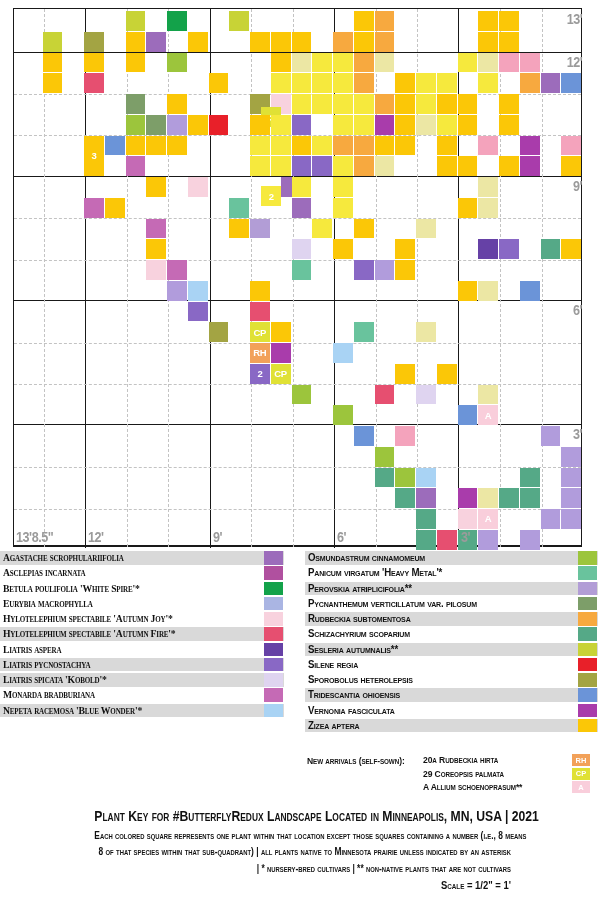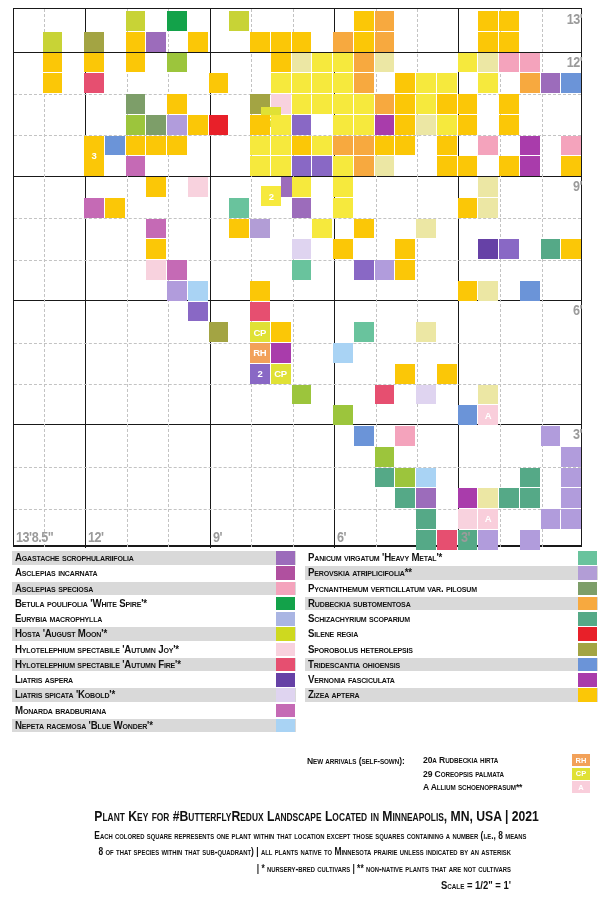--- a/index.html
+++ b/index.html
@@ -15,21 +15,21 @@
   .hdash{position:absolute;left:14px;width:567px;height:0;border-top:1.3px dashed #c3c3c3;}
   .sq{position:absolute;display:flex;align-items:center;justify-content:center;
       color:#fff;font-weight:700;font-size:9.5px;letter-spacing:-.3px;}
   .maplab{position:absolute;color:#9b9b9b;font-weight:700;font-size:14px;
           font-variant:small-caps;letter-spacing:-.5px;transform:scaleX(.9);}
   .maplab.right{transform-origin:100% 0;}
   .maplab.bottom{transform-origin:0 100%;}
   
   .legend{position:absolute;left:0;top:548px;width:600px;}
   .lcol{position:absolute;top:3px;}
-  #legend-left{left:12px;width:284px;}
+  #legend-left{left:0;width:284px;font-family:Liberation Serif, serif;}
   #legend-right{left:305px;width:293px;}
   .lrow{position:relative;height:13.5px;margin-bottom:1.75px;}
   .lrow.shaded{background:#d9d9d9;}
   .ltext{position:absolute;left:3px;top:0;display:inline-block;white-space:nowrap;
          font-weight:700;font-size:11px;line-height:13.5px;font-variant:small-caps;
          letter-spacing:-.2px;transform:scaleX(.88);transform-origin:0 0;color:#111;}
   .lswatch{position:absolute;right:1px;top:0;width:19px;height:13.5px;}
   .new-arrivals{position:absolute;left:307px;top:206px;width:291px;}
   .na-label{position:absolute;left:0;top:1px;display:inline-block;white-space:nowrap;
             font-weight:700;font-size:9.5px;font-variant:small-caps;letter-spacing:-.1px;
@@ -292,81 +292,85 @@
   <div class="legend">
     <div class="lcol" id="legend-left">
         <div class="lrow shaded">
           <div class="ltext">Agastache scrophulariifolia</div>
           <div class="lswatch" style="background: rgb(156, 108, 187);"></div>
         </div>
         <div class="lrow">
           <div class="ltext">Asclepias incarnata</div>
           <div class="lswatch" style="background: rgb(176, 80, 159);"></div>
         </div>
-        <div class="lrow shaded">
-          <div class="ltext">Asclepias speciosa</div>
-          <div class="lswatch" style="background: rgb(244, 163, 188);"></div>
-        </div>
         <div class="lrow">
           <div class="ltext">Betula poulifolia 'White Spire'*</div>
           <div class="lswatch" style="background: rgb(19, 162, 74);"></div>
         </div>
         <div class="lrow">
           <div class="ltext">Eurybia macrophylla</div>
           <div class="lswatch" style="background: rgb(170, 181, 227);"></div>
         </div>
-        <div class="lrow shaded">
-          <div class="ltext">Hosta 'August Moon'*</div>
-          <div class="lswatch" style="background: rgb(206, 217, 31);"></div>
-        </div>
         <div class="lrow">
           <div class="ltext">Hylotelephium spectabile 'Autumn Joy'*</div>
           <div class="lswatch" style="background: rgb(248, 210, 222);"></div>
         </div>
         <div class="lrow shaded">
           <div class="ltext">Hylotelephium spectabile 'Autumn Fire'*</div>
           <div class="lswatch" style="background: rgb(230, 79, 112);"></div>
         </div>
         <div class="lrow">
           <div class="ltext">Liatris aspera</div>
           <div class="lswatch" style="background: rgb(102, 65, 166);"></div>
         </div>
         <div class="lrow shaded">
+          <div class="ltext">Liatris pycnostachya</div>
+          <div class="lswatch" style="background: rgb(137, 104, 197);"></div>
+        </div>
+        <div class="lrow shaded">
           <div class="ltext">Liatris spicata 'Kobold'*</div>
           <div class="lswatch" style="background: rgb(223, 212, 240);"></div>
         </div>
         <div class="lrow">
           <div class="ltext">Monarda bradburiana</div>
           <div class="lswatch" style="background: rgb(197, 106, 181);"></div>
         </div>
         <div class="lrow shaded">
           <div class="ltext">Nepeta racemosa 'Blue Wonder'*</div>
           <div class="lswatch" style="background: rgb(169, 211, 244);"></div>
         </div>
       </div>
     <div class="lcol" id="legend-right">
+        <div class="lrow shaded">
+          <div class="ltext">Osmundastrum cinnamomeum</div>
+          <div class="lswatch" style="background: rgb(156, 197, 60);"></div>
+        </div>
         <div class="lrow">
           <div class="ltext">Panicum virgatum 'Heavy Metal'*</div>
           <div class="lswatch" style="background: rgb(105, 195, 157);"></div>
         </div>
         <div class="lrow shaded">
           <div class="ltext">Perovskia atriplicifolia**</div>
           <div class="lswatch" style="background: rgb(178, 157, 214);"></div>
         </div>
         <div class="lrow">
           <div class="ltext">Pycnanthemum verticillatum var. pilosum</div>
           <div class="lswatch" style="background: rgb(125, 158, 105);"></div>
         </div>
         <div class="lrow shaded">
           <div class="ltext">Rudbeckia subtomentosa</div>
           <div class="lswatch" style="background: rgb(247, 169, 63);"></div>
         </div>
         <div class="lrow">
           <div class="ltext">Schizachyrium scoparium</div>
           <div class="lswatch" style="background: rgb(85, 169, 135);"></div>
+        </div>
+        <div class="lrow shaded">
+          <div class="ltext">Sesleria autumnalis**</div>
+          <div class="lswatch" style="background: rgb(200, 211, 54);"></div>
         </div>
         <div class="lrow">
           <div class="ltext">Silene regia</div>
           <div class="lswatch" style="background: rgb(232, 32, 41);"></div>
         </div>
         <div class="lrow">
           <div class="ltext">Sporobolus heterolepsis</div>
           <div class="lswatch" style="background: rgb(163, 164, 67);"></div>
         </div>
         <div class="lrow shaded">

